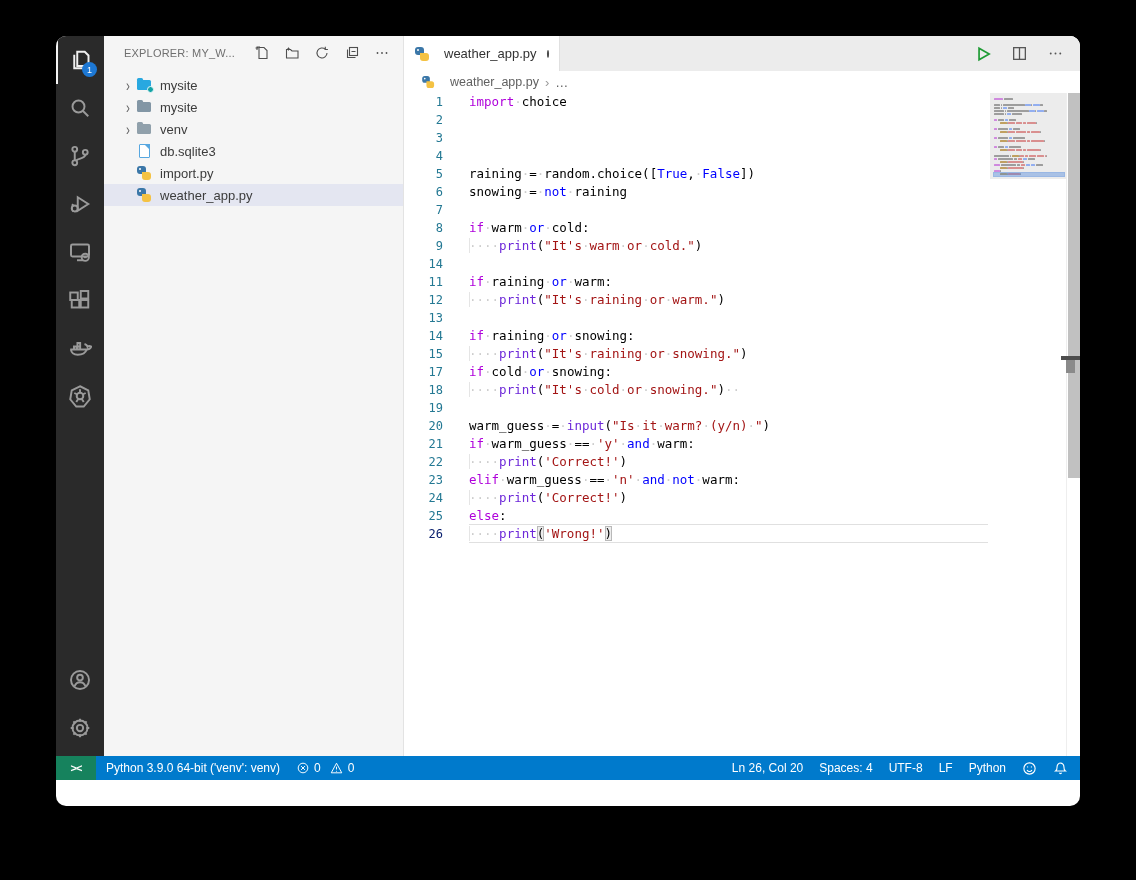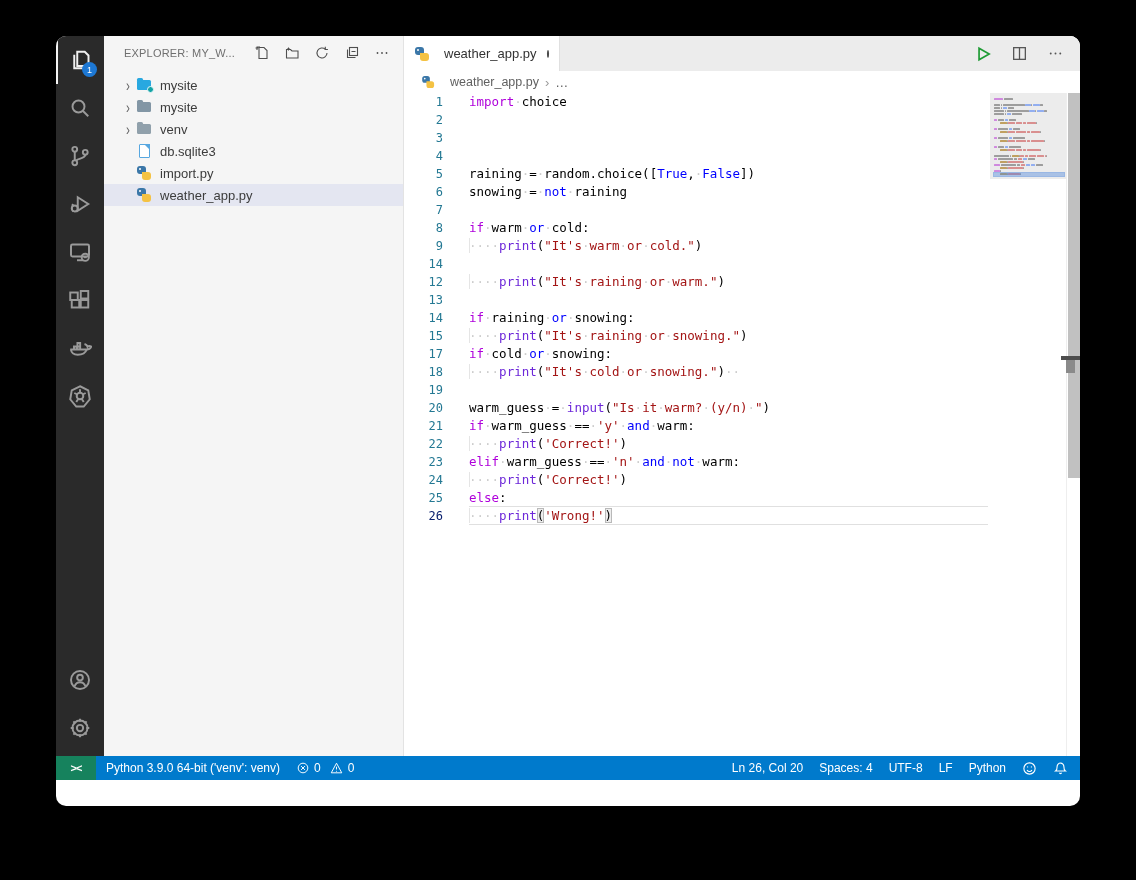--- a/index.html
+++ b/index.html
@@ -331,20 +331,21 @@
             <div class="line"><span class="ln">1</span><span class="lc"><span class="tk-k">import</span><span class="ws">·</span><span class="tk-p">choice</span></span></div>
             <div class="line"><span class="ln">2</span><span class="lc"></span></div>
             <div class="line"><span class="ln">3</span></div>
             <div class="line"><span class="ln">4</span></div>
             <div class="line"><span class="ln">5</span><span class="lc"><span class="tk-p">raining</span><span class="ws">·</span><span class="tk-p">=</span><span class="ws">·</span><span class="tk-p">random.choice([</span><span class="tk-b">True</span><span class="tk-p">,</span><span class="ws">·</span><span class="tk-b">False</span><span class="tk-p">])</span></span></div>
             <div class="line"><span class="ln">6</span><span class="lc"><span class="tk-p">snowing</span><span class="ws">·</span><span class="tk-p">=</span><span class="ws">·</span><span class="tk-b">not</span><span class="ws">·</span><span class="tk-p">raining</span></span></div>
             <div class="line"><span class="ln">7</span><span class="lc"></span></div>
             <div class="line"><span class="ln">8</span><span class="lc"><span class="tk-k">if</span><span class="ws">·</span><span class="tk-p">warm</span><span class="ws">·</span><span class="tk-b">or</span><span class="ws">·</span><span class="tk-p">cold:</span></span></div>
             <div class="line"><span class="ln">9</span><span class="lc"><span class="ws ig">····</span><span class="tk-f">print</span><span class="tk-p">(</span><span class="tk-s">"It's</span><span class="ws">·</span><span class="tk-s">warm</span><span class="ws">·</span><span class="tk-s">or</span><span class="ws">·</span><span class="tk-s">cold."</span><span class="tk-p">)</span></span></div>
             <div class="line"><span class="ln">14</span><span class="lc"></span></div>
+            <div class="line"><span class="ln">11</span><span class="lc"><span class="tk-k">if</span><span class="ws">·</span><span class="tk-p">raining</span><span class="ws">·</span><span class="tk-b">or</span><span class="ws">·</span><span class="tk-p">warm:</span></span></div>
             <div class="line"><span class="ln">12</span><span class="lc"><span class="ws ig">····</span><span class="tk-f">print</span><span class="tk-p">(</span><span class="tk-s">"It's</span><span class="ws">·</span><span class="tk-s">raining</span><span class="ws">·</span><span class="tk-s">or</span><span class="ws">·</span><span class="tk-s">warm."</span><span class="tk-p">)</span></span></div>
             <div class="line"><span class="ln">13</span><span class="lc"></span></div>
             <div class="line"><span class="ln">14</span><span class="lc"><span class="tk-k">if</span><span class="ws">·</span><span class="tk-p">raining</span><span class="ws">·</span><span class="tk-b">or</span><span class="ws">·</span><span class="tk-p">snowing:</span></span></div>
             <div class="line"><span class="ln">15</span><span class="lc"><span class="ws ig">····</span><span class="tk-f">print</span><span class="tk-p">(</span><span class="tk-s">"It's</span><span class="ws">·</span><span class="tk-s">raining</span><span class="ws">·</span><span class="tk-s">or</span><span class="ws">·</span><span class="tk-s">snowing."</span><span class="tk-p">)</span></span></div>
             <div class="line"><span class="ln">17</span><span class="lc"><span class="tk-k">if</span><span class="ws">·</span><span class="tk-p">cold</span><span class="ws">·</span><span class="tk-b">or</span><span class="ws">·</span><span class="tk-p">snowing:</span></span></div>
             <div class="line"><span class="ln">18</span><span class="lc"><span class="ws ig">····</span><span class="tk-f">print</span><span class="tk-p">(</span><span class="tk-s">"It's</span><span class="ws">·</span><span class="tk-s">cold</span><span class="ws">·</span><span class="tk-s">or</span><span class="ws">·</span><span class="tk-s">snowing."</span><span class="tk-p">)</span><span class="ws">··</span></span></div>
             <div class="line"><span class="ln">19</span><span class="lc"></span></div>
             <div class="line"><span class="ln">20</span><span class="lc"><span class="tk-p">warm_guess</span><span class="ws">·</span><span class="tk-p">=</span><span class="ws">·</span><span class="tk-f">input</span><span class="tk-p">(</span><span class="tk-s">"Is</span><span class="ws">·</span><span class="tk-s">it</span><span class="ws">·</span><span class="tk-s">warm?</span><span class="ws">·</span><span class="tk-s">(y/n)</span><span class="ws">·</span><span class="tk-s">"</span><span class="tk-p">)</span></span></div>
             <div class="line"><span class="ln">21</span><span class="lc"><span class="tk-k">if</span><span class="ws">·</span><span class="tk-p">warm_guess</span><span class="ws">·</span><span class="tk-p">==</span><span class="ws">·</span><span class="tk-s">'y'</span><span class="ws">·</span><span class="tk-b">and</span><span class="ws">·</span><span class="tk-p">warm:</span></span></div>
             <div class="line"><span class="ln">22</span><span class="lc"><span class="ws ig">····</span><span class="tk-f">print</span><span class="tk-p">(</span><span class="tk-s">'Correct!'</span><span class="tk-p">)</span></span></div>

